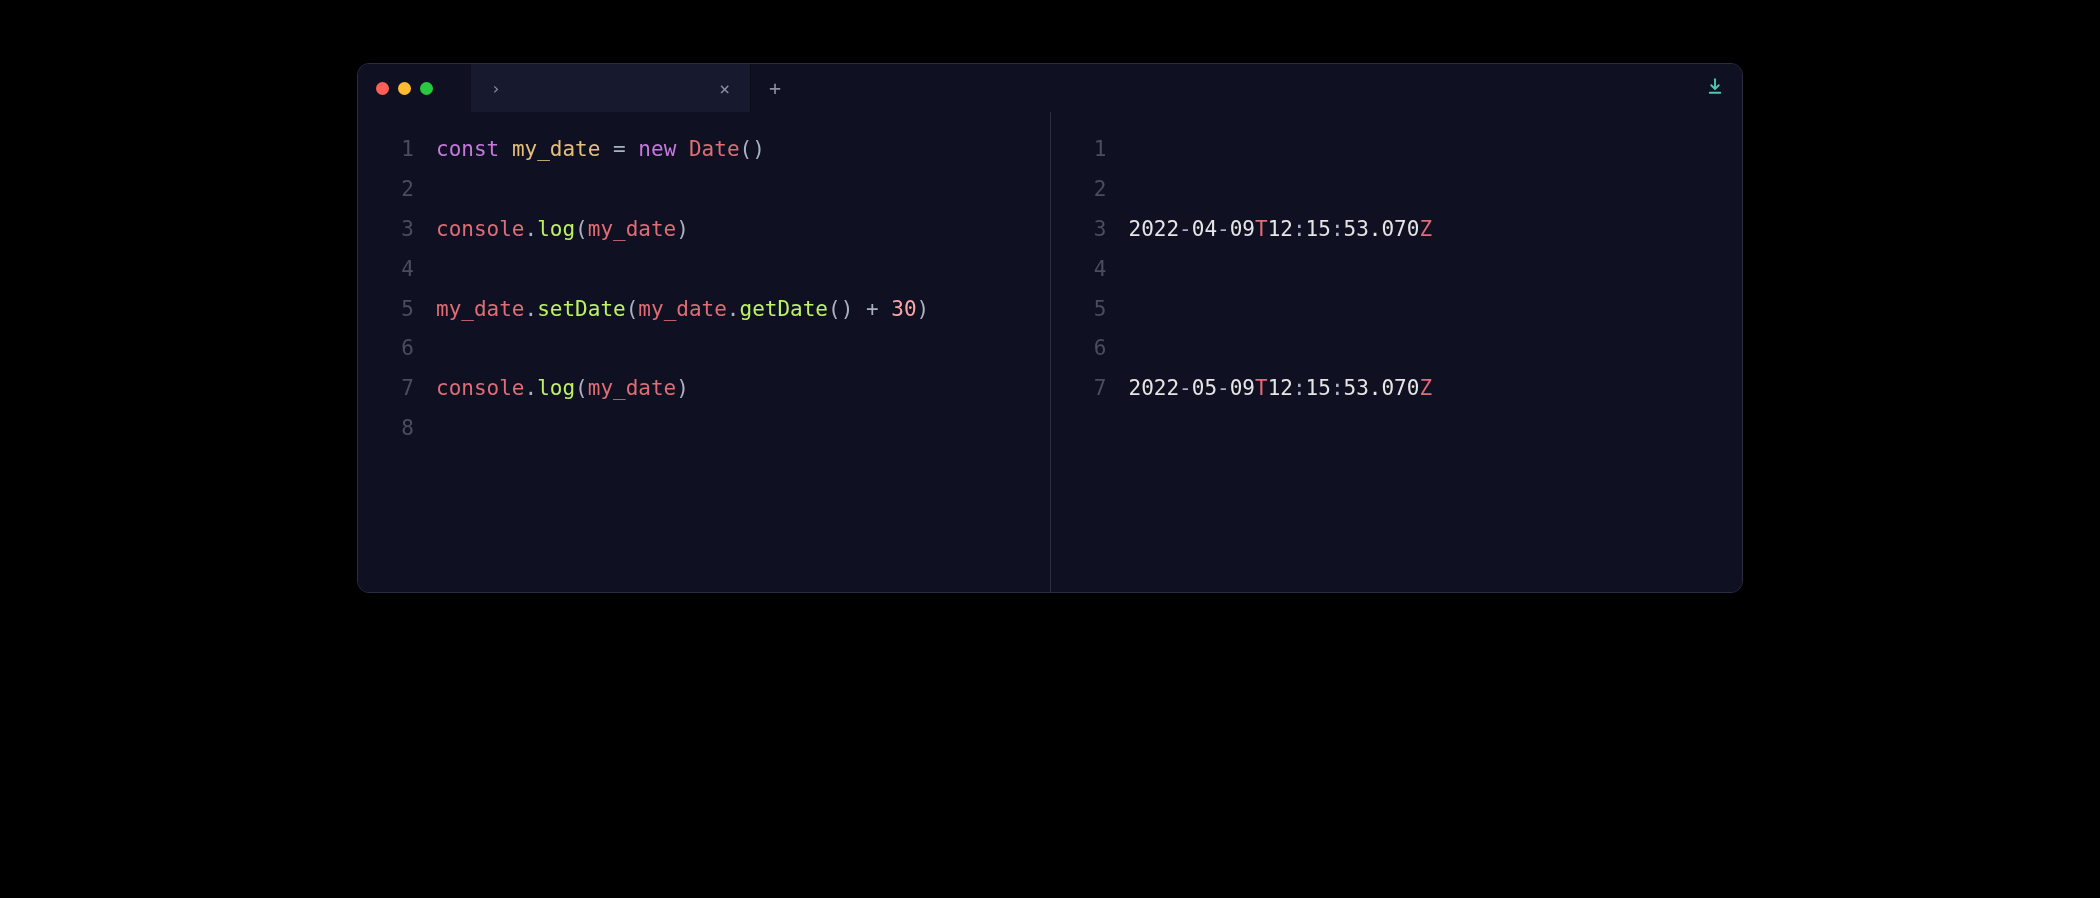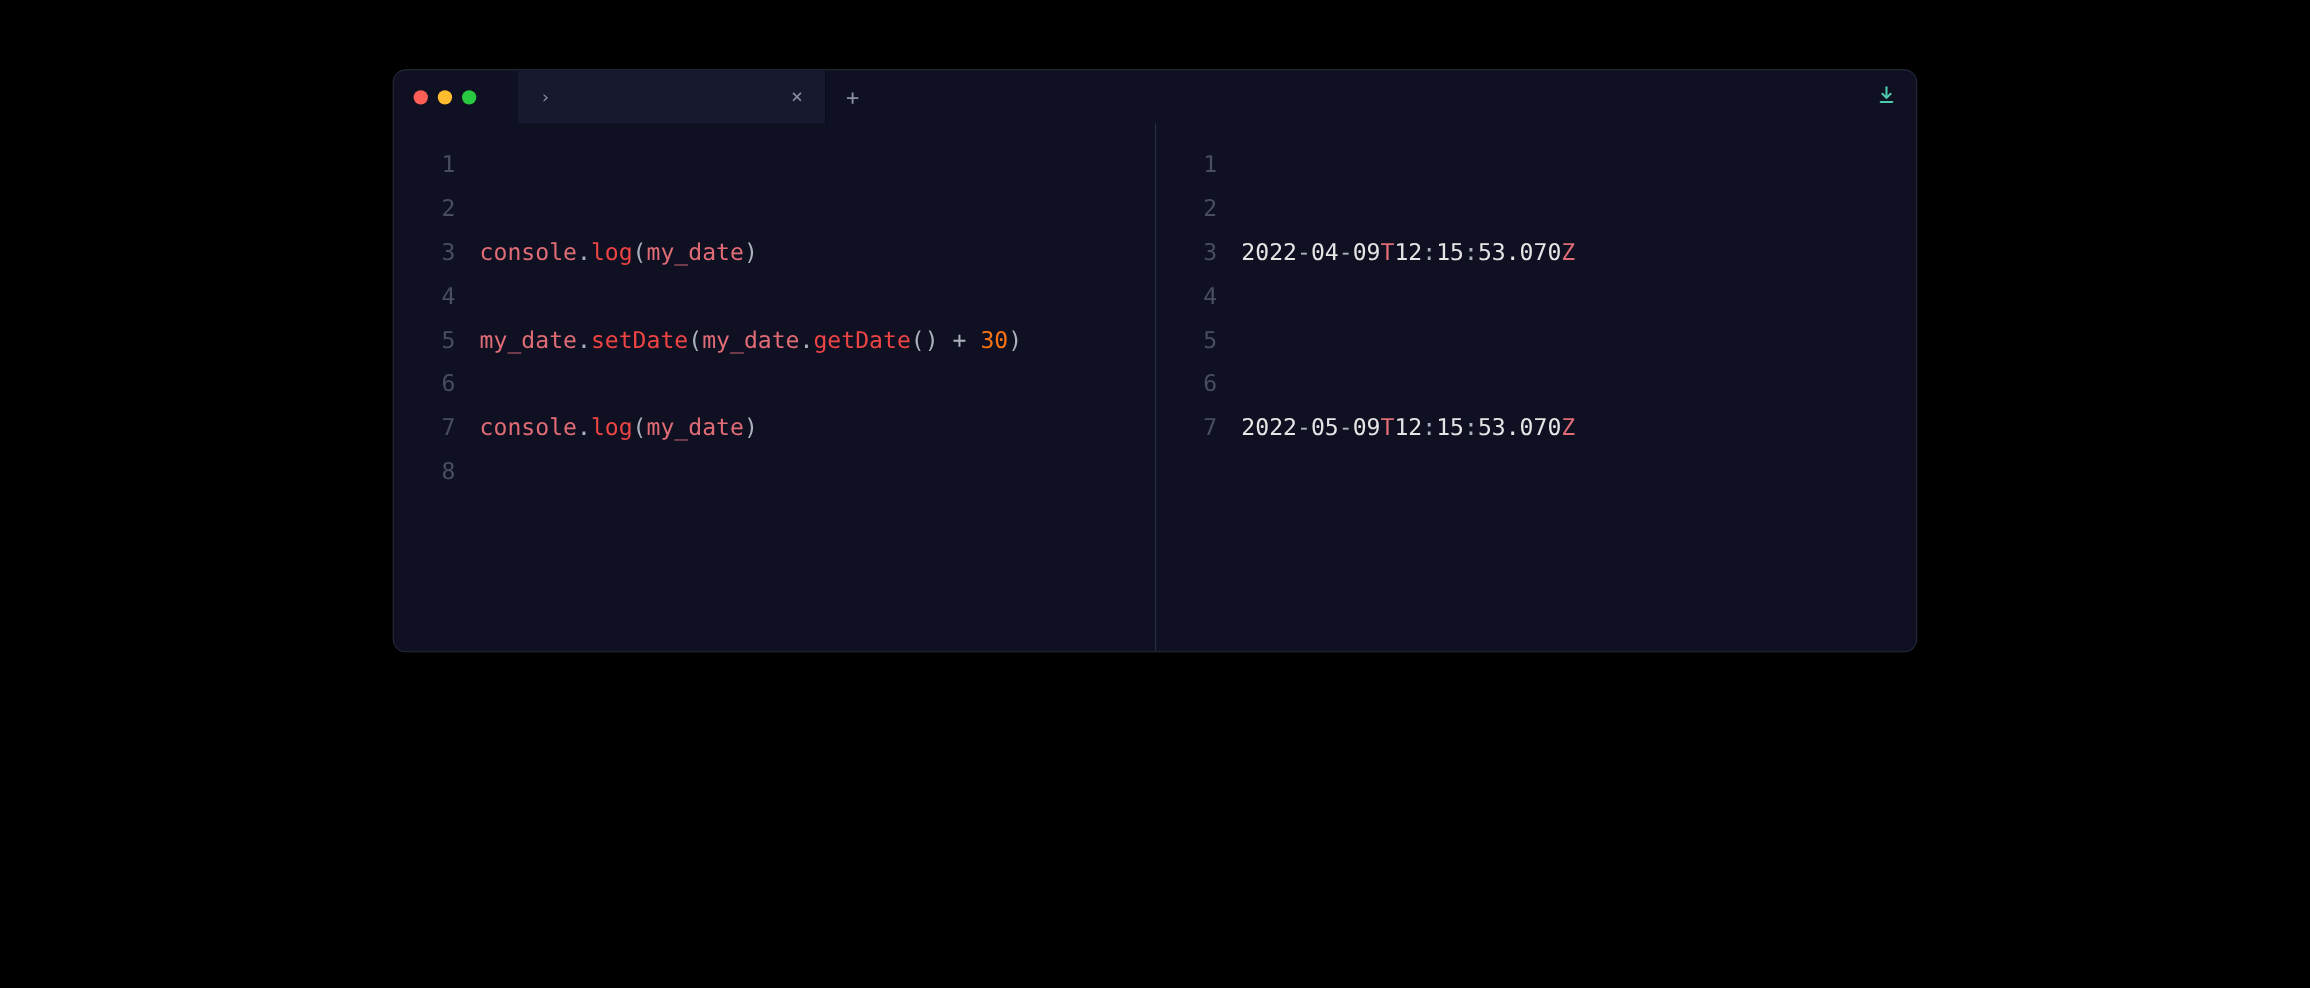--- a/index.html
+++ b/index.html
@@ -115,22 +115,22 @@
       flex-shrink: 0;
     }
     .code-content {
       white-space: pre;
       font-family: inherit;
     }
     .tok-keyword { color: #c678dd; }
     .tok-variable { color: #e06c75; }
     .tok-variable2 { color: #e5c07b; }
     .tok-punct { color: #abb2bf; }
-    .tok-method { color: #ef4444; }
-    .tok-number { color: #f97316; }
+    .tok-method { color: #bef264; }
+    .tok-number { color: #fca5a5; }
     .tok-plain { color: #abb2bf; }
     .tok-date { color: #e5e5e5; }
     .tok-datet { color: #e06c75; }
     .tok-datez { color: #e06c75; }
     .tok-colon { color: #abb2bf; }
   </style>
 </head>
 <body>
 
 <div class="window">
@@ -154,20 +154,21 @@
         <path d="M12 3v12"></path>
         <path d="M7 11l5 5 5-5"></path>
         <path d="M5 21h14"></path>
       </svg>
     </div>
   </div>
   <div class="editor-area">
     <div class="pane pane-left" id="left-pane">
         <div class="code-line">
           <span class="line-number">1</span>
+          <span class="code-content"><span class="tok-keyword">const</span><span class="tok-plain"> </span><span class="tok-variable2">my_date</span><span class="tok-plain"> </span><span class="tok-punct">=</span><span class="tok-plain"> </span><span class="tok-keyword">new</span><span class="tok-plain"> </span><span class="tok-variable">Date</span><span class="tok-punct">()</span></span>
         </div>
         <div class="code-line">
           <span class="line-number">2</span>
           <span class="code-content">&nbsp;</span>
         </div>
         <div class="code-line">
           <span class="line-number">3</span>
           <span class="code-content"><span class="tok-variable">console</span><span class="tok-punct">.</span><span class="tok-method">log</span><span class="tok-punct">(</span><span class="tok-variable">my_date</span><span class="tok-punct">)</span></span>
         </div>
         <div class="code-line">

